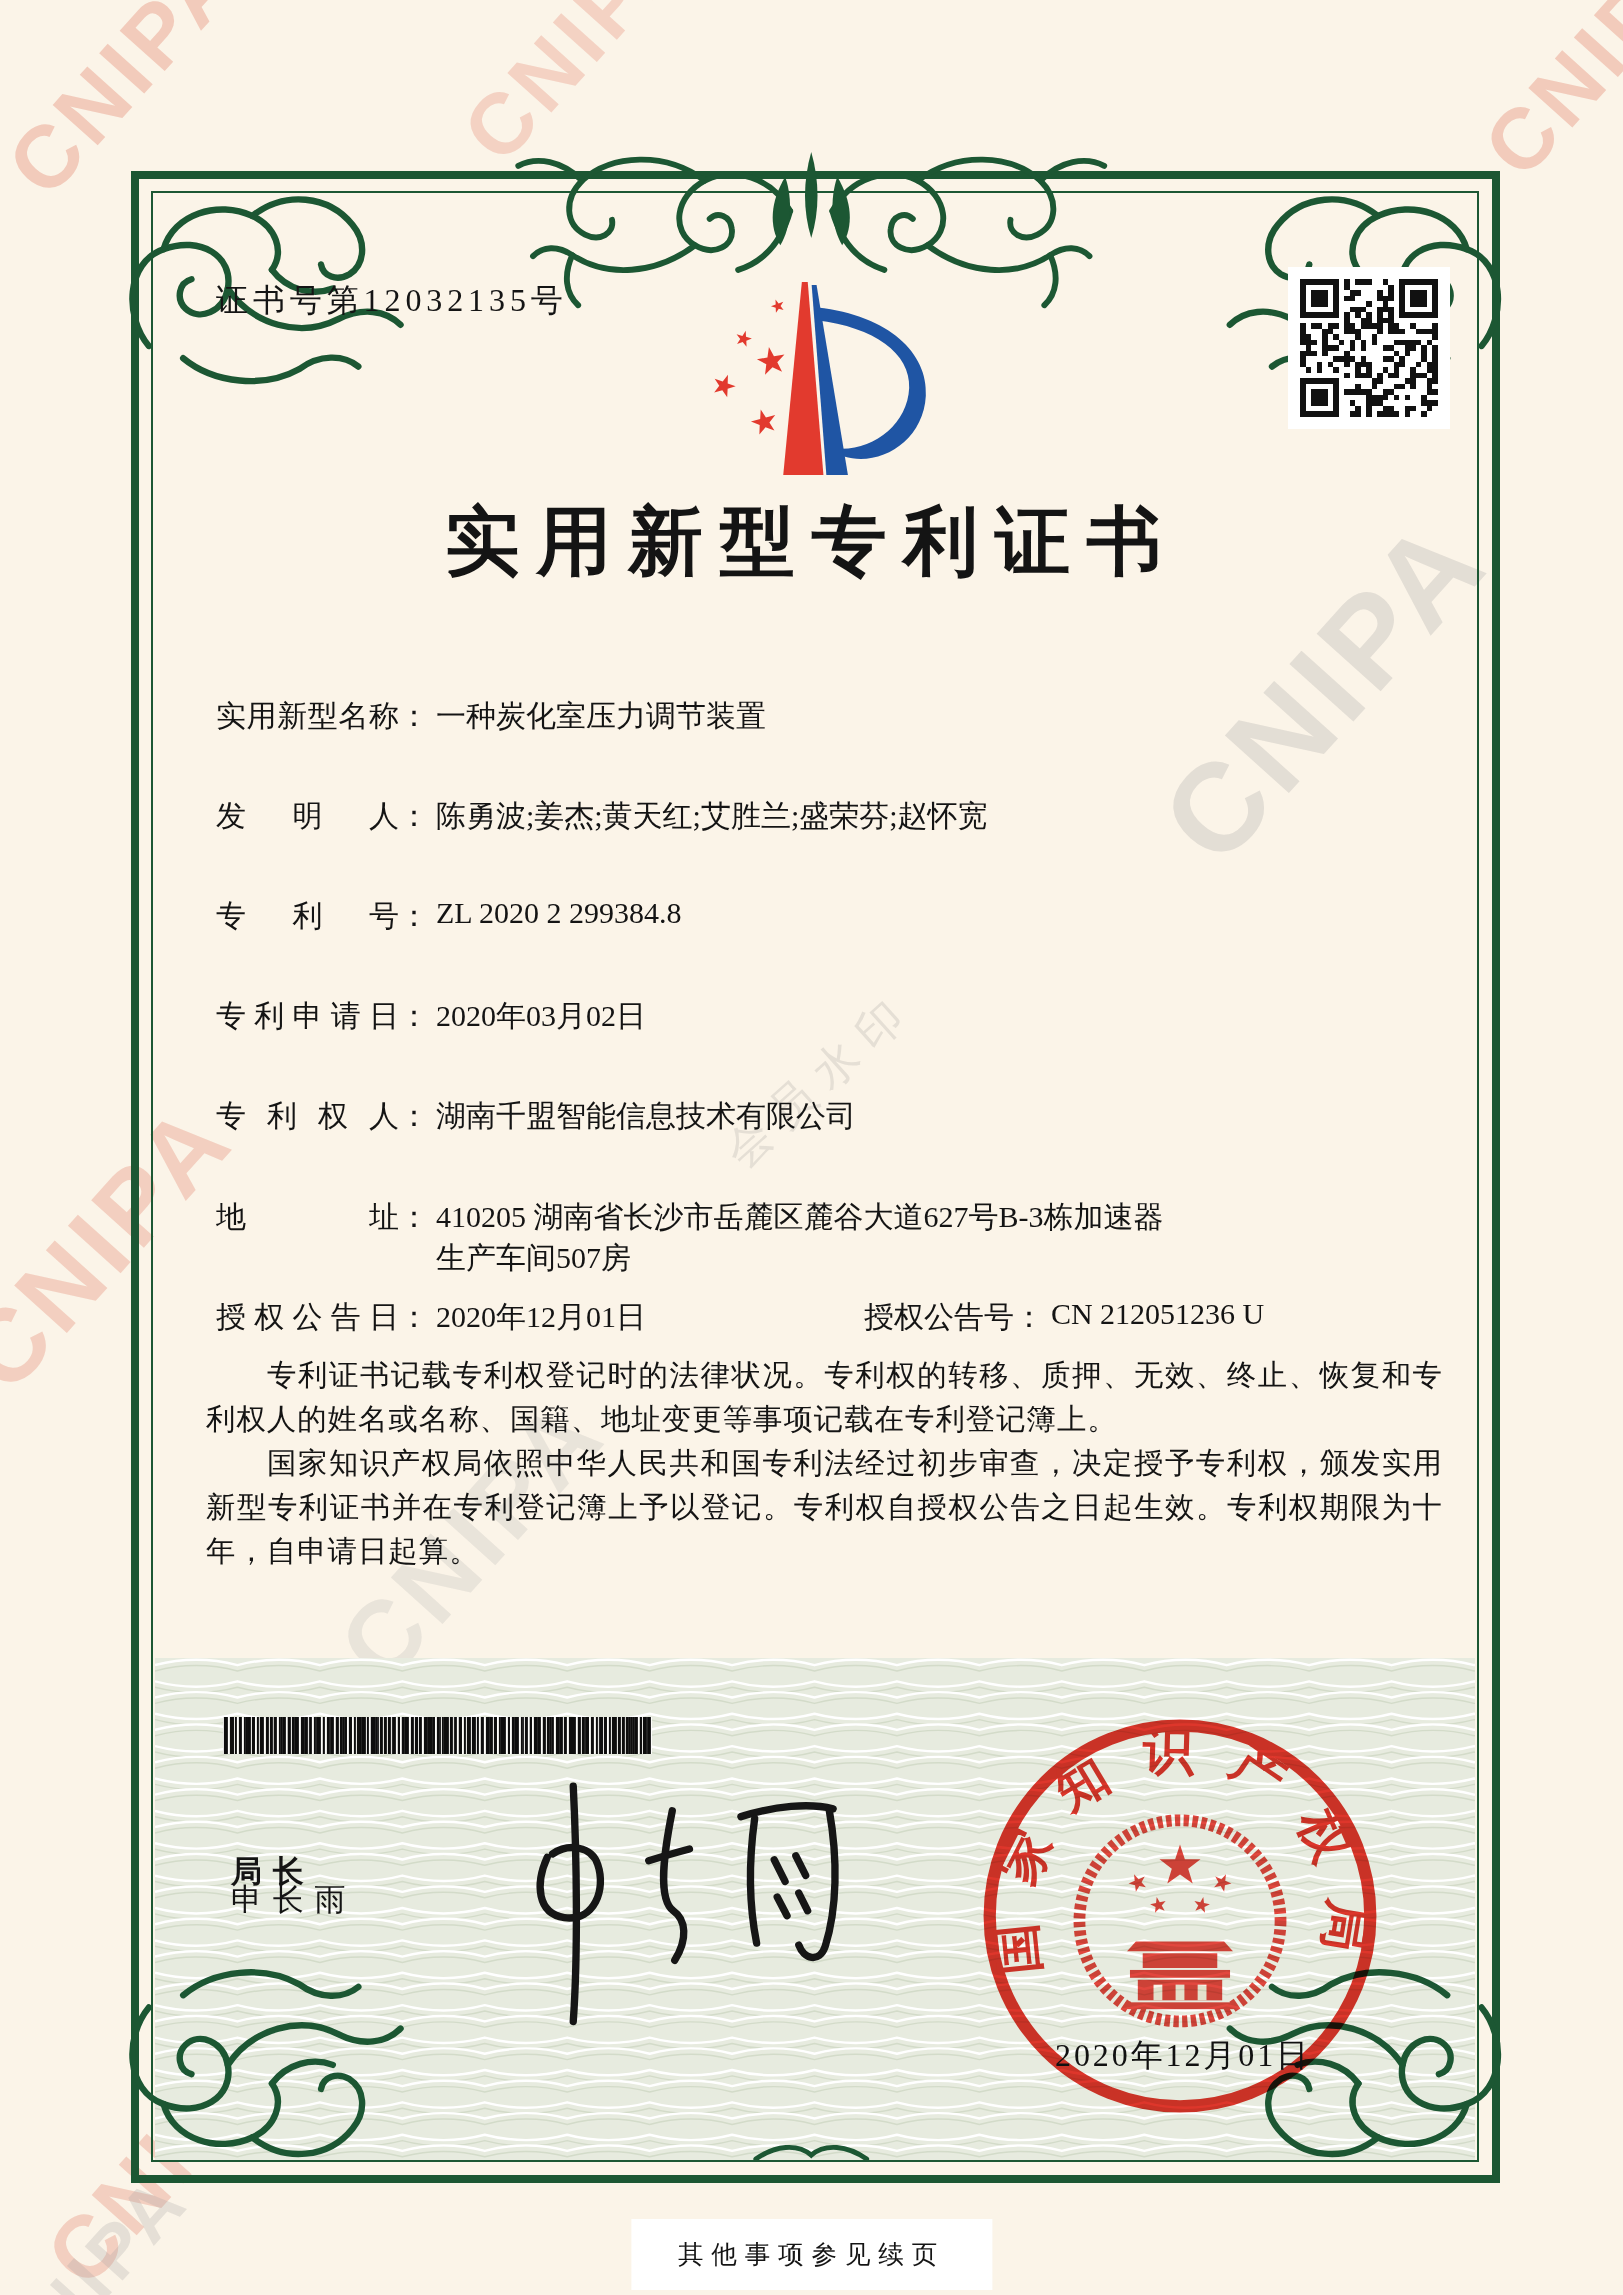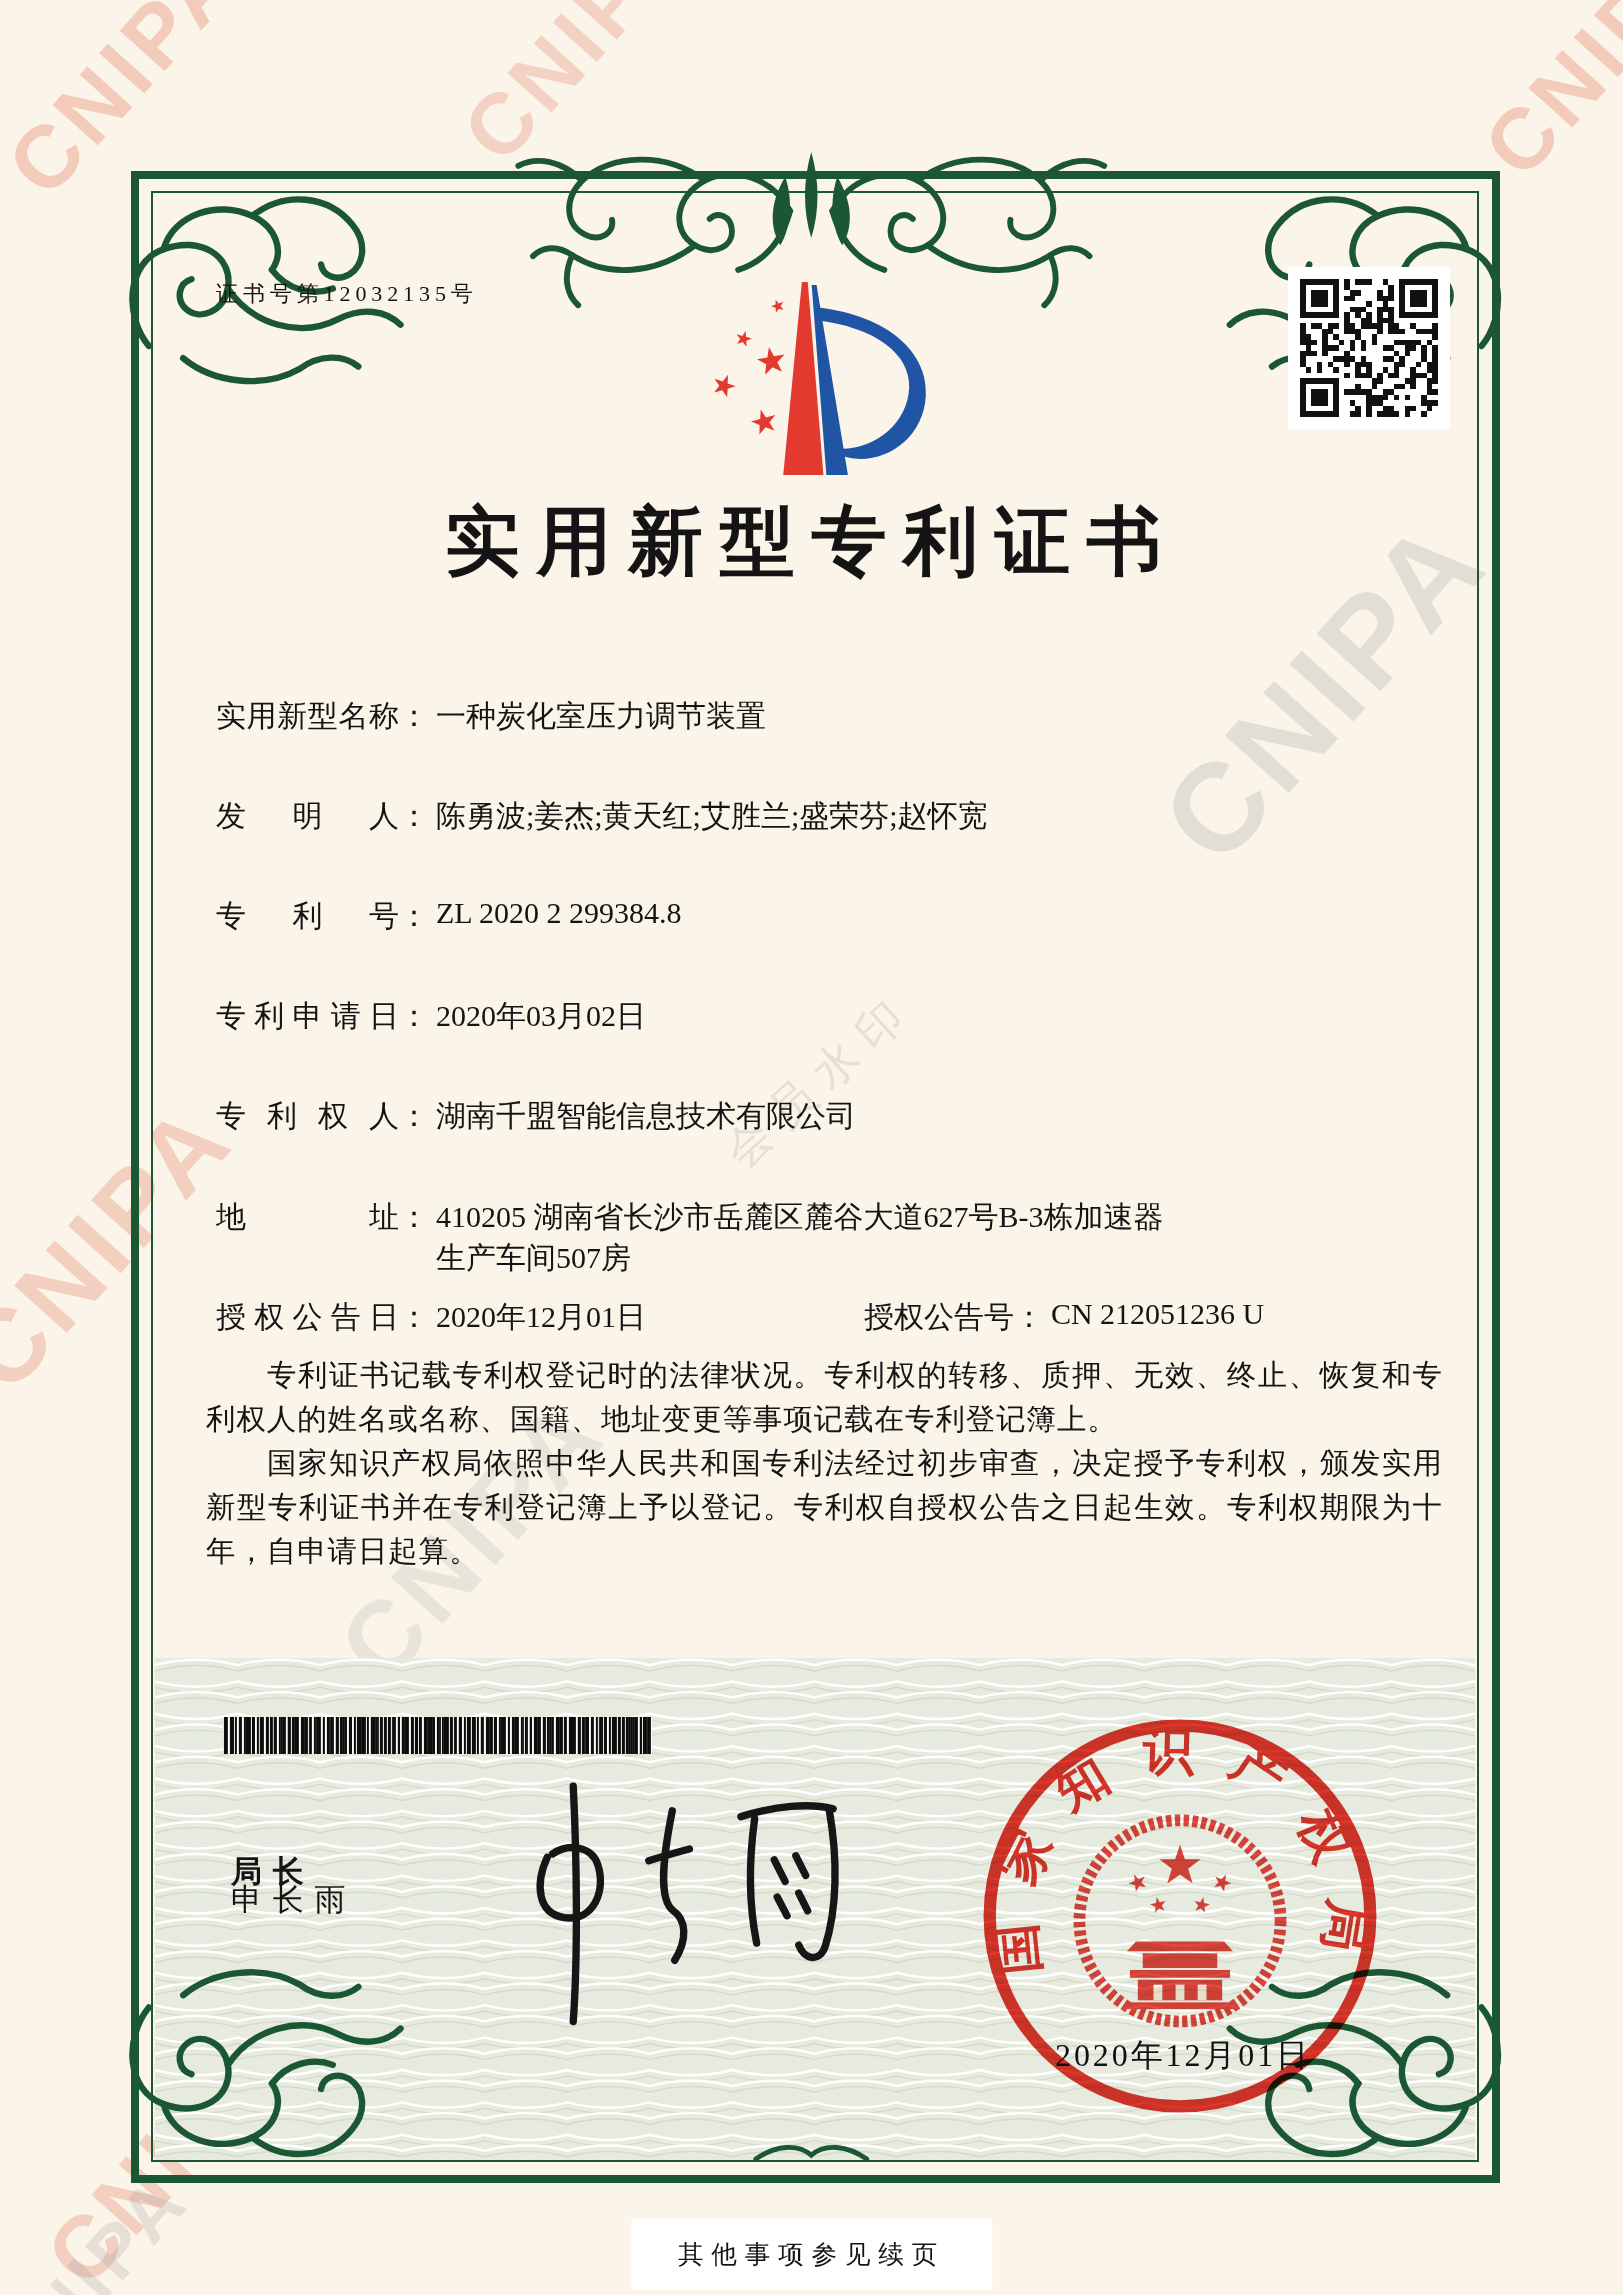--- a/index.html
+++ b/index.html
@@ -28,21 +28,21 @@
       font-family:"Liberation Serif","DejaVu Serif",serif; font-weight:normal;}
   
   .frame-outer,.frame-inner{position:absolute; box-sizing:border-box; pointer-events:none;}
   .frame-outer{left:131px; top:171px; width:1369px; height:2012px; border:8.8px solid #1c5733;}
   .frame-inner{left:151px; top:191px; width:1328px; height:1971px; border:2.9px solid #1c5733;}
   .deco-svg{position:absolute; left:0; top:0; pointer-events:none;}
   
   .wave-band{position:absolute; left:155px; top:1658px; width:1320px; height:502px;
       background:#e7ebdf; overflow:hidden;}
   
-  .cert-no{position:absolute; left:216px; top:279px; font-size:22px; letter-spacing:4.9px;}
+  .cert-no{position:absolute; left:216px; top:279px; font-size:32px; letter-spacing:4.9px;}
   .title{position:absolute; left:0; top:492px; width:100%; text-align:center;
       font-size:75px; font-weight:bold; letter-spacing:16.7px;}
   .qr-box{position:absolute; left:1288px; top:267px; width:162px; height:162px;
       background:#fff; display:flex; align-items:center; justify-content:center;}
   
   .row{position:absolute; left:216px; font-size:30px; display:flex; align-items:flex-start;
       white-space:nowrap;}
   .lbl{display:inline-flex; justify-content:space-between; width:183px; flex:none;}
   .colon{flex:none;}
   .val{margin-left:6.9px;}

